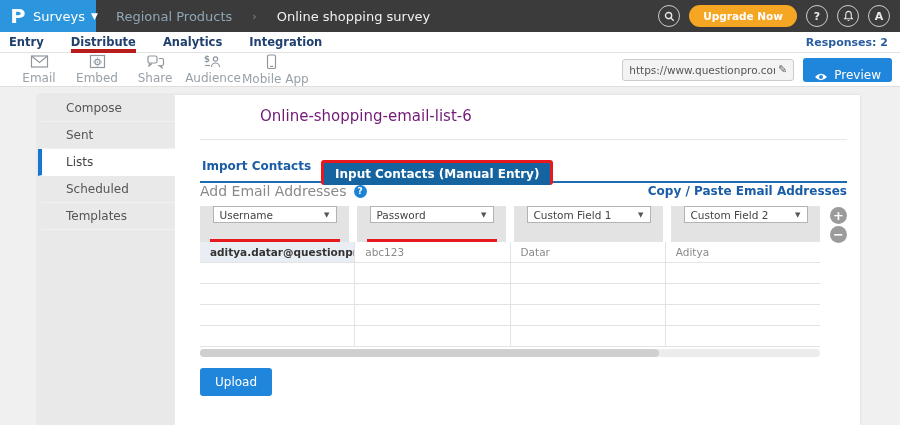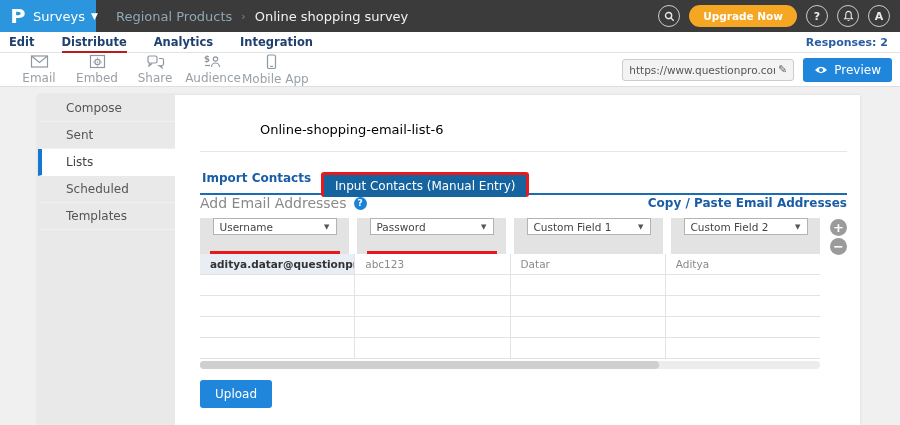--- a/index.html
+++ b/index.html
@@ -6,71 +6,71 @@
   html,body { width:900px; height:425px; overflow:hidden; background:#f0f0f0;
     font-family:"DejaVu Sans","Liberation Sans",sans-serif; }
 
   
   .topbar { height:32px; background:#3b3b3b; display:flex; align-items:center; }
   .logo-block { width:96px; height:32px; background:#2b96dd; color:#fff;
     display:flex; align-items:center; padding-left:11px; gap:8px; cursor:pointer; }
   .logo-p { font-size:19px; font-weight:bold; line-height:1; transform:scaleX(1.1); }
   .logo-label { font-size:13px; }
   .logo-caret { font-size:9px; margin-left:-2px; }
-  .breadcrumb { display:flex; align-items:center; gap:9px; margin-left:20px; font-size:13px; }
+  .breadcrumb { display:flex; align-items:center; gap:20px; margin-left:20px; font-size:13px; }
   .crumb-parent { color:#8fa6b4; cursor:pointer; }
   .crumb-sep { color:#7e8d96; font-size:11px; }
   .crumb-current { color:#f1f1f1; }
   .topbar-right { margin-left:auto; display:flex; align-items:center; gap:9px; padding-right:10px; }
   .circle-btn { width:22px; height:22px; border:1px solid #c9cdd0; border-radius:50%;
     display:flex; align-items:center; justify-content:center; color:#e9e9e9;
     font-size:11px; font-weight:bold; cursor:pointer; flex-shrink:0; }
   .upgrade-pill { height:22px; border-radius:11px; background:#f5a623; color:#fff;
     font-size:10.5px; font-weight:bold; display:flex; align-items:center;
     padding:0 14px; cursor:pointer; }
 
   
   .navrow { height:21px; background:#fff; display:flex; align-items:center;
     padding:0 12px 0 9px; border-bottom:1px solid #e2e2e2; }
   .nav-link { font-size:11.5px; font-weight:bold; color:#20406f; margin-right:27px;
     cursor:pointer; height:21px; line-height:20px; border-bottom:2px solid transparent; }
-  .nav-link.active { border-bottom:2px solid #b91c1c; }
+  .nav-link.active { border-bottom:4px solid #b91c1c; }
   .responses { margin-left:auto; font-size:11px; font-weight:bold; color:#2a5d9f; }
 
   
   .toolbar { height:34px; background:#fff; border-bottom:1px solid #dedede;
     display:flex; align-items:center; padding:0 8px 0 10px; }
   .tool-item { width:58px; text-align:center; color:#98a0a8; cursor:pointer; }
   .tool-item svg { display:block; margin:0 auto; }
   .tool-label { font-size:12px; display:block; margin-top:2px; white-space:nowrap; }
   .toolbar-right { margin-left:auto; display:flex; align-items:center; gap:9px; }
   .url-field { width:172px; height:22px; background:#f3f3f3; border:1px solid #cccccc;
     border-radius:3px; display:flex; align-items:center; padding:0 6px; cursor:text; }
   .url-text { font-size:10.5px; color:#555; white-space:nowrap; overflow:hidden; flex:1; }
   .pencil { color:#666; font-size:11px; margin-left:3px; cursor:pointer; }
   .preview-btn { height:24px; background:#2086dc; border-radius:3px; color:#fff;
-    font-size:12px; display:flex; align-items:center; gap:6px; padding:0 11px; cursor:pointer; }
+    font-size:12px; display:flex; align-items:flex-end; gap:6px; padding:0 11px; cursor:pointer; }
 
   
   .page { height:238px; padding:8px 40px 0 38px; }
   .panel { background:#fff; height:330px; display:flex; box-shadow:0 0 3px rgba(0,0,0,0.10); }
   .sidebar { width:137px; background:#e9e9e9; flex-shrink:0; }
   .side-item { height:27px; line-height:26px; padding-left:24px; font-size:12px; color:#555;
     border-left:4px solid transparent; border-bottom:1px solid #f1f1f1; cursor:pointer; }
   .side-item.active { background:#fff; border-left-color:#1577d2; border-bottom-color:#fff; color:#444; }
 
   .content { flex:1; padding:0 22px 0 25px; position:relative; }
-  .list-title { margin:27px 0 0 60px; font-size:13px; color:#000000; }
+  .list-title { margin:12px 0 0 60px; font-size:15px; color:#701a75; }
   .divider { margin-top:14px; border-bottom:1px solid #e6e6e6; }
 
   .tab-bar { margin-top:19px; border-bottom:2px solid #1b6cb3; display:flex; align-items:flex-end; }
   .tab-import { font-size:12px; font-weight:bold; color:#1a5da6; padding:0 10px 8px 2px; cursor:pointer; }
   .red-box { border:3px solid #e8191c; border-radius:3px; margin-bottom:-4px;
     position:relative; background:#fff; z-index:2; }
-  .tab-active { background:#15639f; color:#fff; font-weight:normal; font-size:12px;
+  .tab-active { background:#15639f; color:#fff; font-weight:bold; font-size:12px;
     padding:4px 11px; cursor:pointer; white-space:nowrap;text-align:center; }
 
   .section-row { display:flex; align-items:center; }
   .section-title { font-size:14px; color:#8a8a8a; }
   .help-badge { width:13px; height:13px; border-radius:50%; background:#1a83d6; color:#fff;
     font-size:9px; font-weight:bold; display:inline-flex; align-items:center;
     justify-content:center; margin-left:7px; cursor:pointer; }
   .copy-link { margin-left:auto; font-size:12px; font-weight:bold; color:#1a5da6; cursor:pointer; }
 
   .table-zone { margin-top:7px; display:flex; }
@@ -133,21 +133,21 @@
           <path d="M6 1.5 C4 1.5 3 3 3 5 L3 8 L1.8 9.5 L10.2 9.5 L9 8 L9 5 C9 3 8 1.5 6 1.5 Z" fill="none" stroke="#e9e9e9" stroke-width="1.2"></path>
           <path d="M4.8 10.8 a1.2 1.2 0 0 0 2.4 0" fill="#e9e9e9"></path>
         </svg>
     </div>
     <div class="circle-btn">A</div>
   </div>
 </div>
 
 <div class="navrow">
   <div id="nav-items" style="display:flex;">
-      <span class="nav-link">Edit</span>
+      <span class="nav-link">Entry</span>
       <span class="nav-link active">Distribute</span>
       <span class="nav-link">Analytics</span>
       <span class="nav-link">Integration</span>
     </div>
   <span class="responses">Responses: 2</span>
 </div>
 
 <div class="toolbar">
   <div id="toolbar-items" style="display:flex;">
       <div class="tool-item"><span><svg width="19" height="15" viewBox="0 0 19 15">

